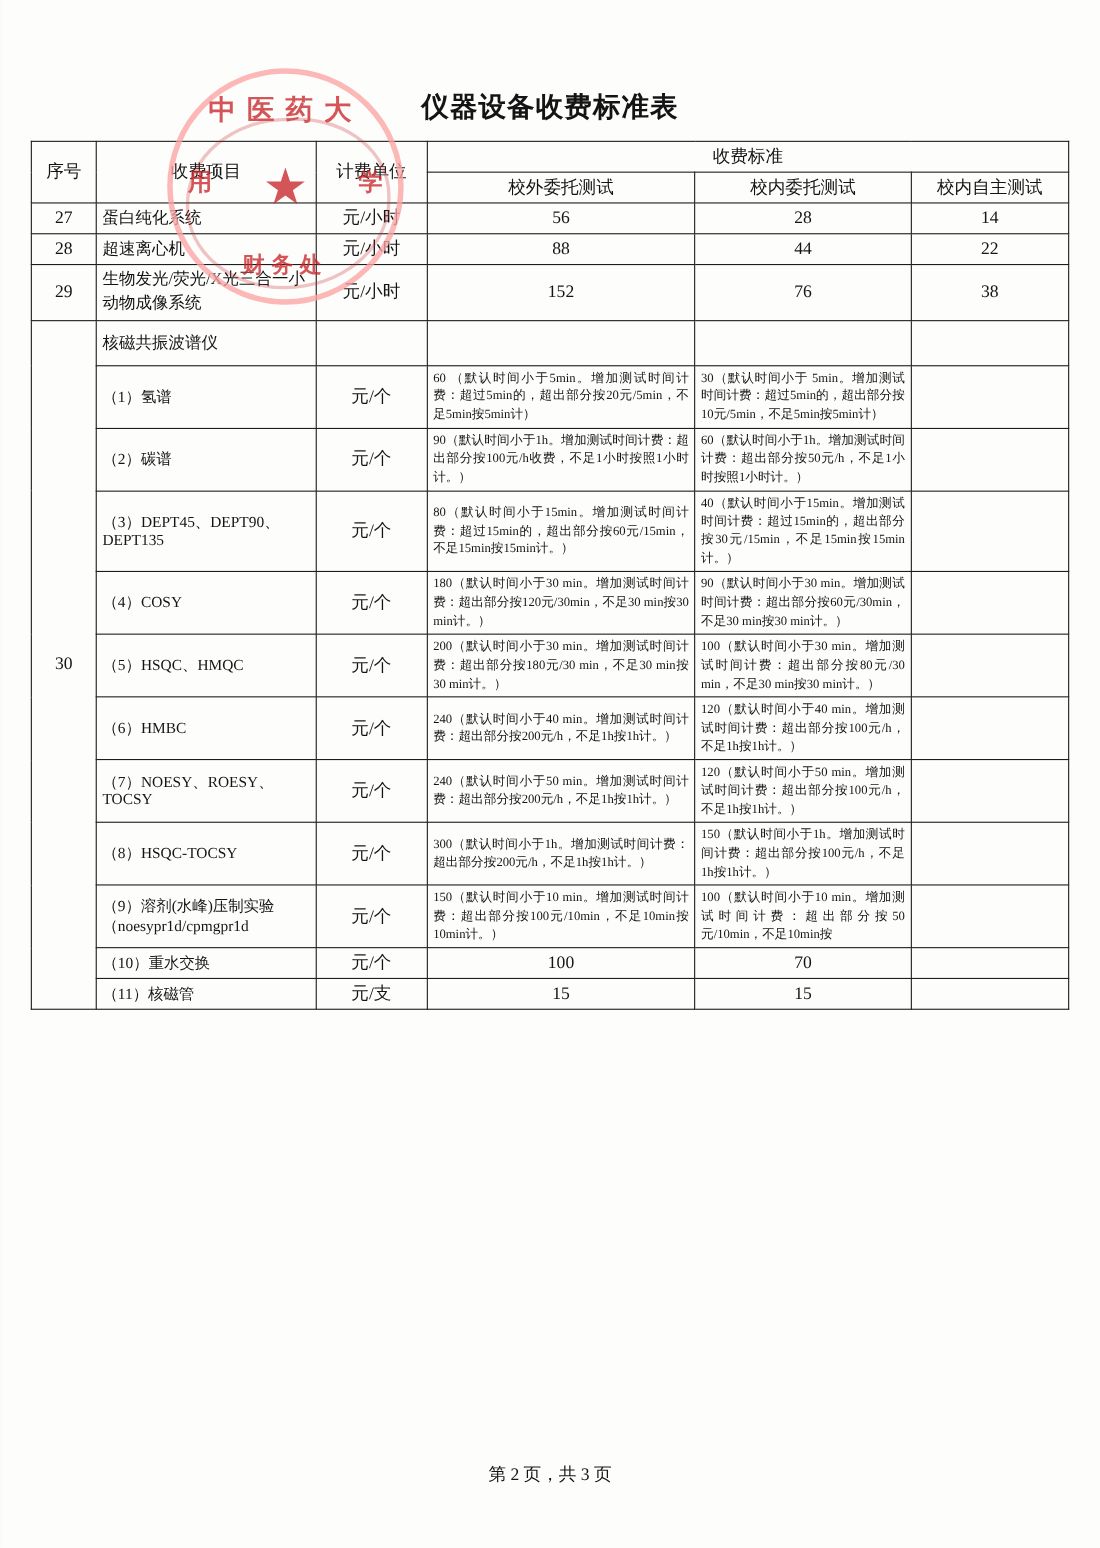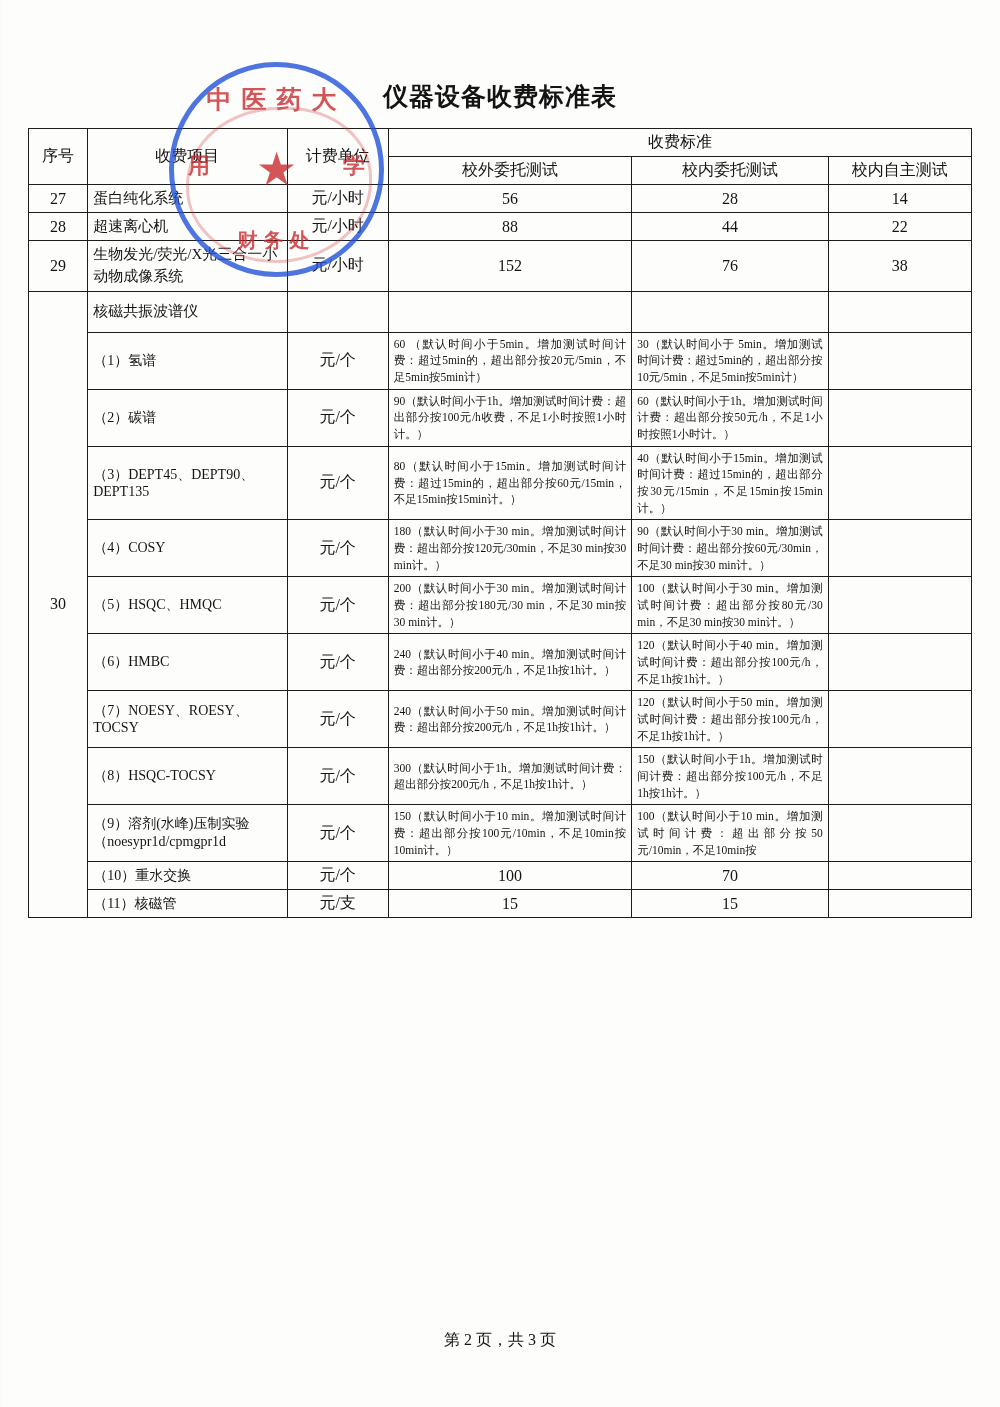--- a/index.html
+++ b/index.html
@@ -20,23 +20,23 @@
     position:absolute;
     top:80px;left:0;width:1000px;
     text-align:center;
     font-size:25px;
     font-weight:bold;
     letter-spacing:1px;
   }
   
   .seal{
     position:absolute;
-    left:169px;top:62px;
+    left:152px;top:62px;
     width:205px;height:205px;
-    border:5px solid #1d4ed8;
+    border:5px solid #fca5a5;
     border-radius:50%;
     opacity:.78;
     pointer-events:none;
     z-index:5;
   }
   .seal .star{
     position:absolute;left:50%;top:50%;
     transform:translate(-50%,-50%);
     color:#c8262b;
     font-size:46px;

